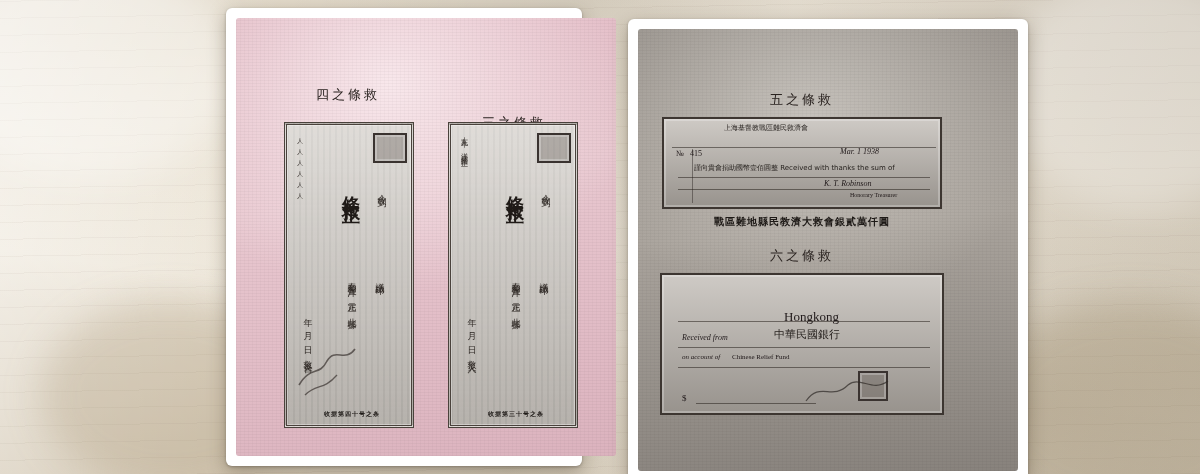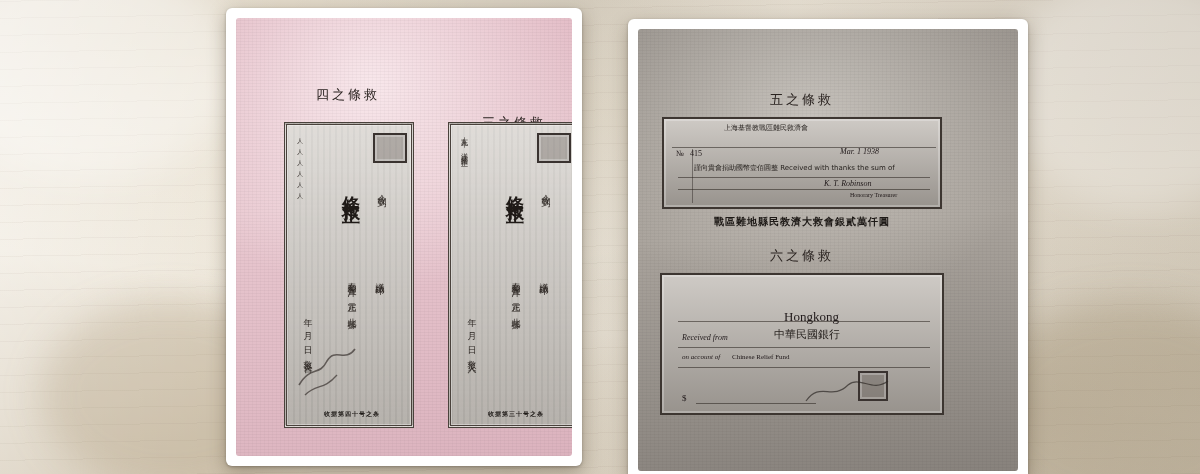--- a/index.html
+++ b/index.html
@@ -63,20 +63,21 @@
     height: 100%;
     border-radius: 3px;
     overflow: hidden;
   }
   
   .plate.pink {
     background-color: #e8c7cf;
     background-image:
       radial-gradient(110% 80% at 40% 15%, rgba(255,245,247,0.75) 0%, rgba(255,245,247,0.0) 60%),
       linear-gradient(170deg, rgba(214,160,175,0.40) 0%, rgba(255,255,255,0.0) 40%, rgba(196,140,158,0.35) 100%);
+    padding-left: 44px;
   }
   
   .plate.grey {
     background-color: #a9a39c;
     background-image:
       radial-gradient(100% 70% at 45% 20%, rgba(214,210,204,0.70) 0%, rgba(214,210,204,0.0) 62%),
       linear-gradient(175deg, rgba(120,115,110,0.35) 0%, rgba(255,255,255,0.0) 45%, rgba(95,90,86,0.45) 100%);
   }
   .grain {
     position: absolute;

